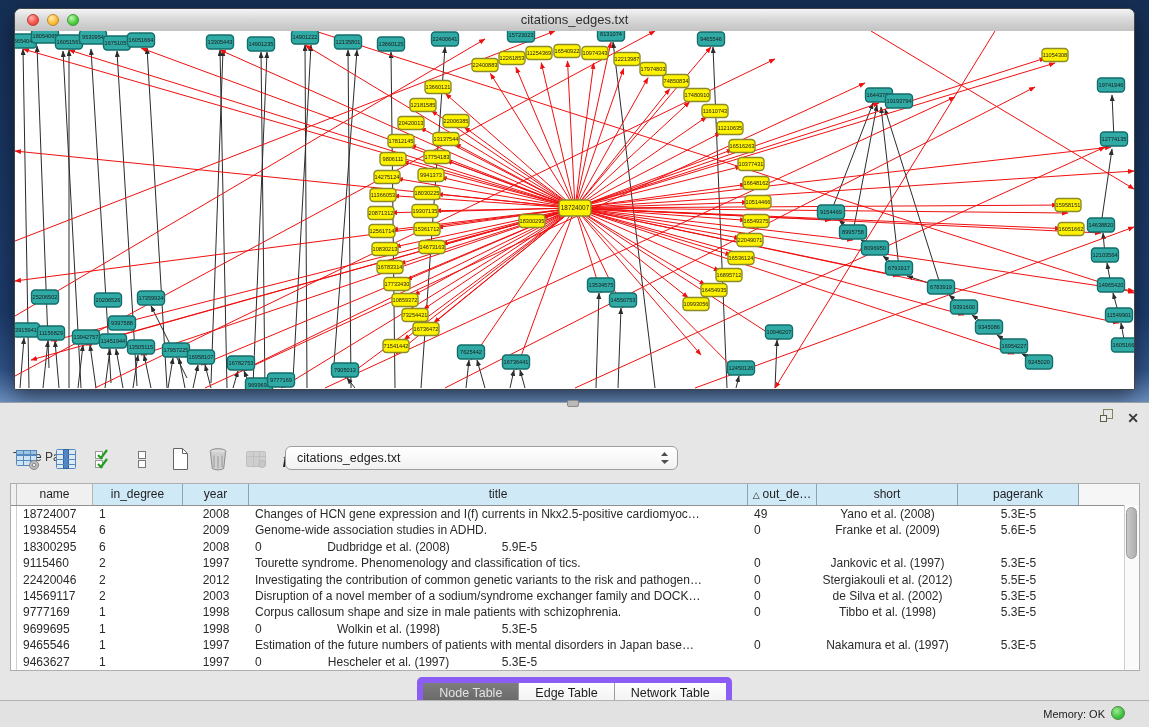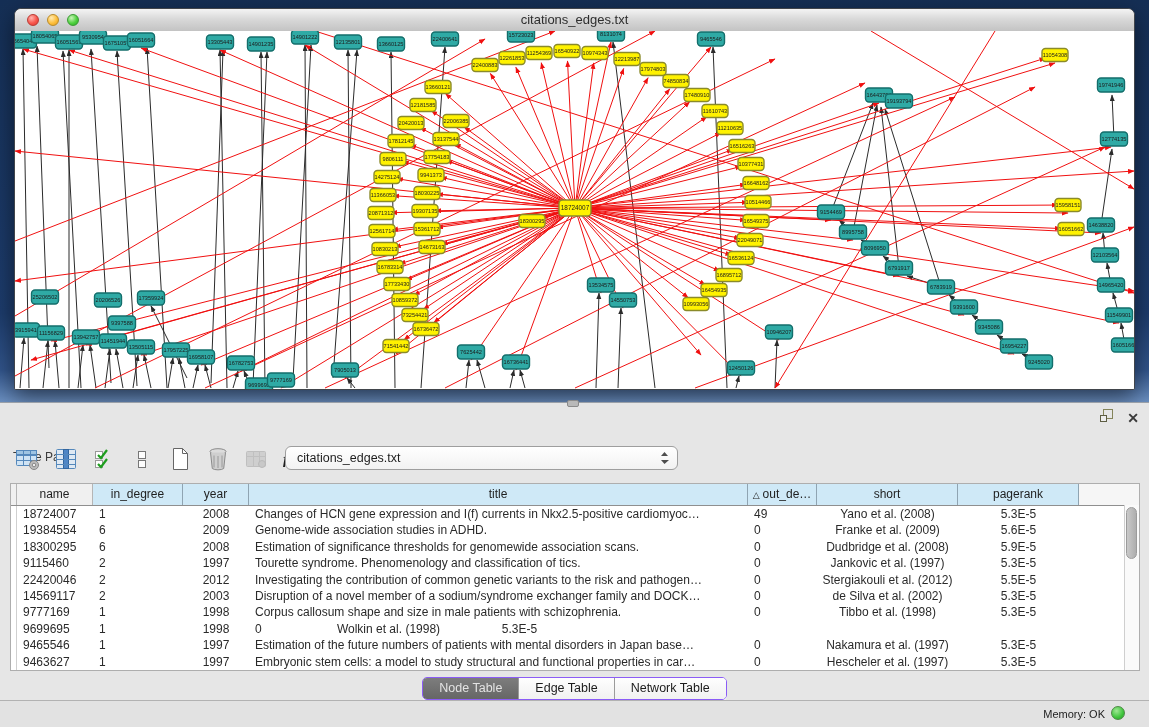--- a/index.html
+++ b/index.html
@@ -51,21 +51,21 @@
   .tcell{box-sizing:border-box;font-size:12px;color:#2a2a2a;overflow:hidden;
     white-space:nowrap;padding:0;}
   .tcell.left{padding-left:6px;text-align:left;}
   .tcell.center{text-align:center;}
   .gutter{width:6px;box-sizing:border-box;border-right:1px solid #d0d0d0;}
   .vscroll{position:absolute;right:0;top:21px;bottom:0;width:14px;background:#fafafa;border-left:1px solid #cfcfcf;}
   .vthumb{position:absolute;left:1px;top:2px;width:11px;height:52px;border-radius:6px;
     background:linear-gradient(90deg,#c9c9c9,#aeaeae);border:1px solid #9b9b9b;box-sizing:border-box;}
   
   .tabs{position:absolute;left:0;top:274px;width:100%;height:21px;display:flex;justify-content:center;}
-  .seg{display:flex;height:21px;border:1px solid #8b5cf6;border-radius:5px;overflow:hidden;
+  .seg{display:flex;height:21px;border:6px solid #8b5cf6;border-radius:5px;overflow:hidden;
     background:#fdfdfd;box-shadow:0 1px 0 rgba(255,255,255,.7);}
   .seg-item{padding:0 16px;font-size:12.5px;line-height:20px;color:#1c1c1c;
     border-right:1px solid #9b9b9b;background:linear-gradient(#fefefe,#f1f1f1);}
   .seg-item:last-child{border-right:none;}
   .seg-item.sel{background:linear-gradient(#7d7d7d,#666666);color:#e3e3e3;}
   
   .statusbar{position:absolute;left:0;top:297px;width:100%;height:28px;
     border-top:1px solid #b2b2b2;background:#e2e2e2;}
   .mem-label{position:absolute;right:44px;top:7px;font-size:11px;color:#222;}
   .memdot{position:absolute;right:24px;top:5px;width:14px;height:14px;border-radius:50%;
@@ -799,21 +799,20 @@
           <div class="tcell left" style="width: 499px;">Genome-wide association studies in ADHD.</div>
           <div class="tcell left" style="width: 69px;">0</div>
           <div class="tcell center" style="width: 141px;">Franke et al. (2009)</div>
           <div class="tcell center" style="width: 121px;">5.6E-5</div>
         </div>
         <div class="trow">
           <div class="tcell gutter"></div>
           <div class="tcell left" style="width: 76px;">18300295</div>
           <div class="tcell left" style="width: 90px;">6</div>
           <div class="tcell center" style="width: 66px;">2008</div>
-          <div class="tcell left" style="width: 499px;">Estimation of significance thresholds for genomewide association scans.</div>
           <div class="tcell left" style="width: 69px;">0</div>
           <div class="tcell center" style="width: 141px;">Dudbridge et al. (2008)</div>
           <div class="tcell center" style="width: 121px;">5.9E-5</div>
         </div>
         <div class="trow">
           <div class="tcell gutter"></div>
           <div class="tcell left" style="width: 76px;">9115460</div>
           <div class="tcell left" style="width: 90px;">2</div>
           <div class="tcell center" style="width: 66px;">1997</div>
           <div class="tcell left" style="width: 499px;">Tourette syndrome. Phenomenology and classification of tics.</div>
@@ -868,21 +867,20 @@
           <div class="tcell left" style="width: 499px;">Estimation of the future numbers of patients with mental disorders in Japan base…</div>
           <div class="tcell left" style="width: 69px;">0</div>
           <div class="tcell center" style="width: 141px;">Nakamura et al. (1997)</div>
           <div class="tcell center" style="width: 121px;">5.3E-5</div>
         </div>
         <div class="trow">
           <div class="tcell gutter"></div>
           <div class="tcell left" style="width: 76px;">9463627</div>
           <div class="tcell left" style="width: 90px;">1</div>
           <div class="tcell center" style="width: 66px;">1997</div>
-          <div class="tcell left" style="width: 499px;">Embryonic stem cells: a model to study structural and functional properties in car…</div>
           <div class="tcell left" style="width: 69px;">0</div>
           <div class="tcell center" style="width: 141px;">Hescheler et al. (1997)</div>
           <div class="tcell center" style="width: 121px;">5.3E-5</div>
         </div>
       </div>
     <div class="vscroll">
       <div class="vthumb"></div>
     </div>
   </div>
 

